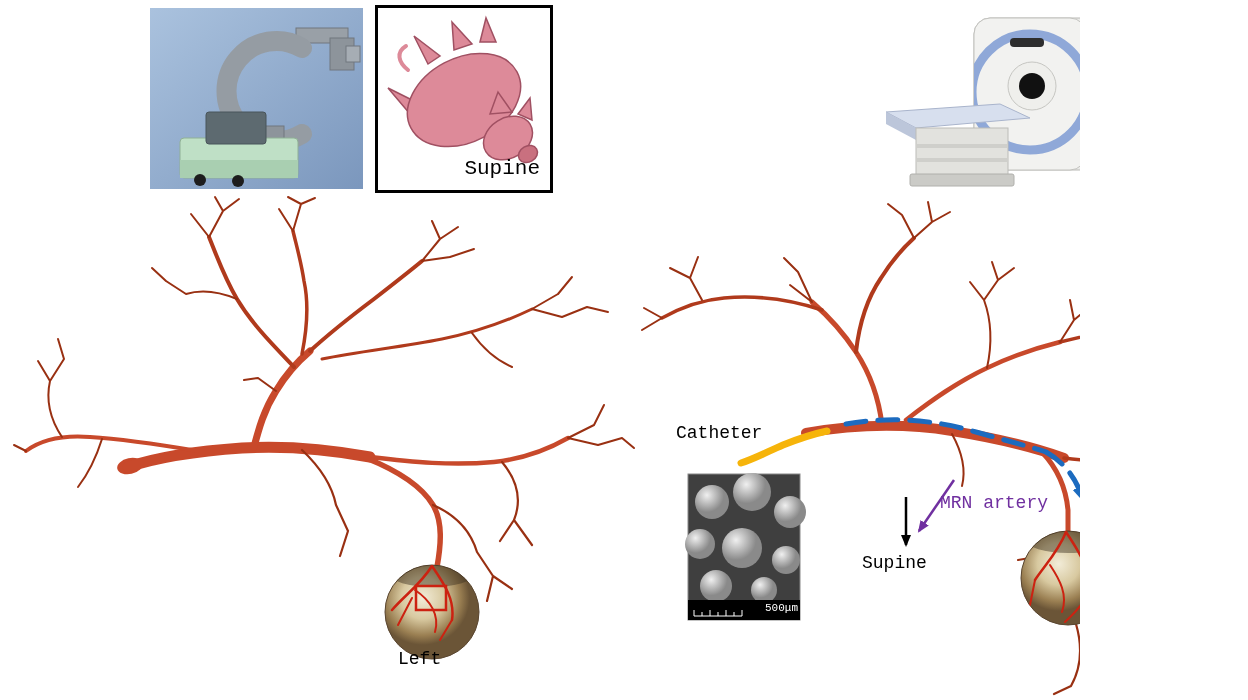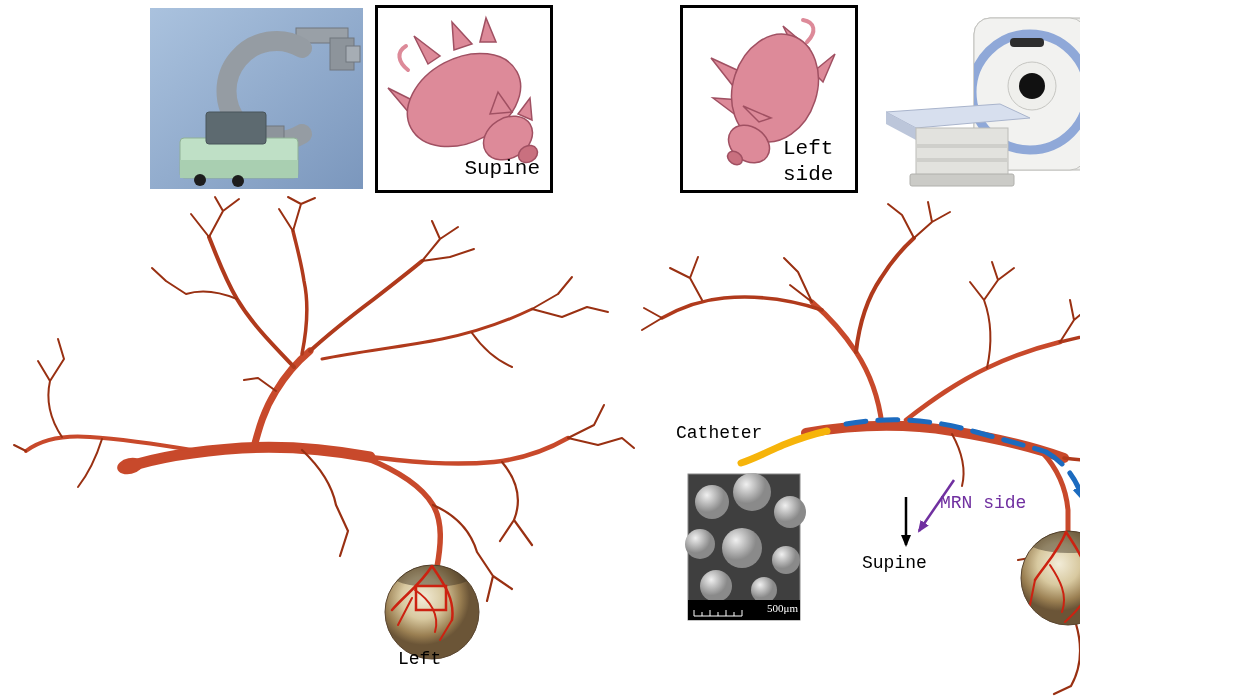--- a/index.html
+++ b/index.html
@@ -21,21 +21,21 @@
   .catheter-line{stroke:var(--catheter,#f6b40a);fill:none;stroke-linecap:round}
   .path-line{stroke:var(--path,#1c6bbf);fill:none;stroke-linecap:round}
   .arrow-black{stroke:#000;fill:none}
   .arrow-purple{stroke:var(--mrn,#7030a0);fill:none}
   .mk-black{fill:#000}
   .mk-purple{fill:var(--mrn,#7030a0)}
   .mk-blue{fill:var(--path,#1c6bbf)}
   .pigfill{fill:var(--pig,#dd8a99);stroke:var(--pig_outline,#a05062);stroke-width:1.5}
   .pigline{stroke:var(--pig,#dd8a99);fill:none;stroke-width:4;stroke-linecap:round}
   .snout{fill:#c9707f;stroke:var(--pig_outline,#a05062);stroke-width:1.5}
-  .sem-label{position:absolute;font-size:11px;color:#fff;font-family:Liberation Serif, serif}
+  .sem-label{position:absolute;font-size:11px;color:#fff;font-family:Liberation Mono, monospace}
 </style>
 </head>
 <body>
 
 <div class="canvas">
 
   <div class="abs" style="left:150px;top:8px;width:213px;height:181px">
     <svg width="213" height="181" viewBox="0 0 213 181">
       <defs>
         <linearGradient id="carmBg" x1="0" y1="0" x2="1" y2="1">
@@ -66,34 +66,20 @@
       <polygon class="pigfill" points="34,92 10,80 32,106"></polygon>
       <ellipse class="pigfill" cx="86" cy="92" rx="60" ry="42" transform="rotate(-28 86 92)"></ellipse>
       <polygon class="pigfill" points="112,106 120,84 134,104"></polygon>
       <polygon class="pigfill" points="140,106 152,90 154,112"></polygon>
       <ellipse class="pigfill" cx="130" cy="130" rx="26" ry="20" transform="rotate(-32 130 130)"></ellipse>
       <ellipse class="snout" cx="150" cy="146" rx="10" ry="8" transform="rotate(-30 150 146)"></ellipse>
     </svg>
     <div class="label" style="right:10px;bottom:8px;position:absolute">Supine</div>
   </div>
 
-  <div class="posbox" style="left:680px;top:5px">
-    <svg width="172" height="182" viewBox="0 0 172 182">
-      <path class="pigline" d="M124,34 C134,24 132,14 120,12"></path>
-      <polygon class="pigfill" points="112,42 100,18 126,40"></polygon>
-      <polygon class="pigfill" points="130,64 152,46 140,74"></polygon>
-      <polygon class="pigfill" points="54,62 28,50 50,78"></polygon>
-      <polygon class="pigfill" points="58,92 30,90 54,108"></polygon>
-      <ellipse class="pigfill" cx="92" cy="80" rx="42" ry="55" transform="rotate(18 92 80)"></ellipse>
-      <polygon class="pigfill" points="76,114 60,98 88,110"></polygon>
-      <ellipse class="pigfill" cx="66" cy="136" rx="22" ry="17" transform="rotate(35 66 136)"></ellipse>
-      <ellipse class="snout" cx="52" cy="150" rx="8" ry="6" transform="rotate(35 52 150)"></ellipse>
-    </svg>
-    <div class="label wrap" style="right:8px;top:128px;width:64px;position:absolute;text-align:left">Left side</div>
-  </div>
 
   <div class="abs" style="left:882px;top:8px;width:280px;height:188px">
     <svg width="280" height="188" viewBox="0 0 280 188">
       <defs>
           <clipPath id="mriFront">
             <rect x="92" y="10" width="152" height="152"></rect>
           </clipPath>
         </defs>
       <rect x="244" y="14" width="12" height="146" rx="4" fill="#c9c9c5"></rect>
       <rect x="198" y="8" width="46" height="158" rx="10" fill="#dadad6" stroke="#b2b2ae"></rect>
@@ -254,17 +240,17 @@
   </svg>
 
 
   <div class="label" style="left:398px;top:648px">Left</div>
 
   <div class="label" style="left:676px;top:422px">Catheter</div>
 
 
   <div class="label" style="left:862px;top:552px">Supine</div>
 
-  <div class="label purple" style="left:940px;top:492px">MRN side</div>
+  <div class="label purple" style="left:940px;top:492px">MRN artery</div>
 
   <div class="sem-label" style="left:748px;top:602px;width:50px;text-align:right">500μm</div>
 
 </div>
 
 </body></html>

